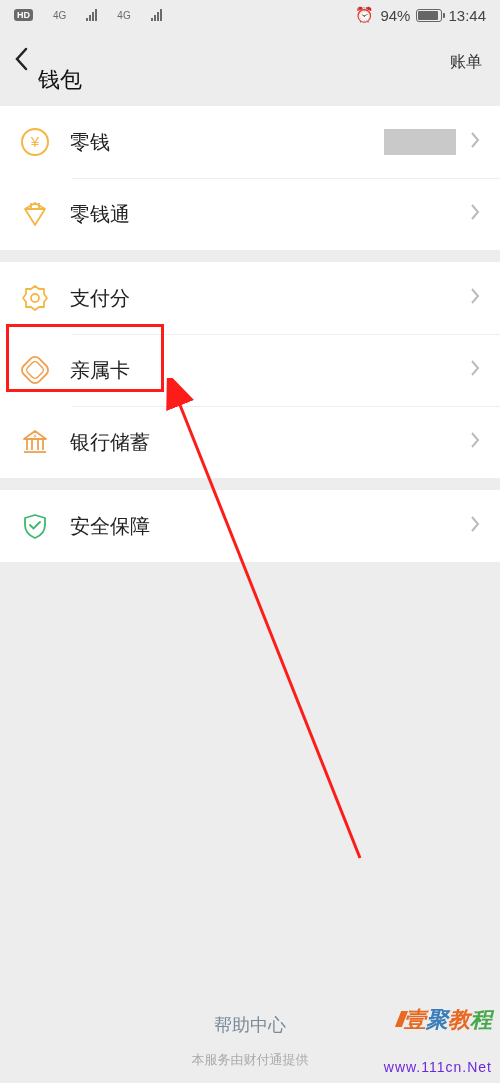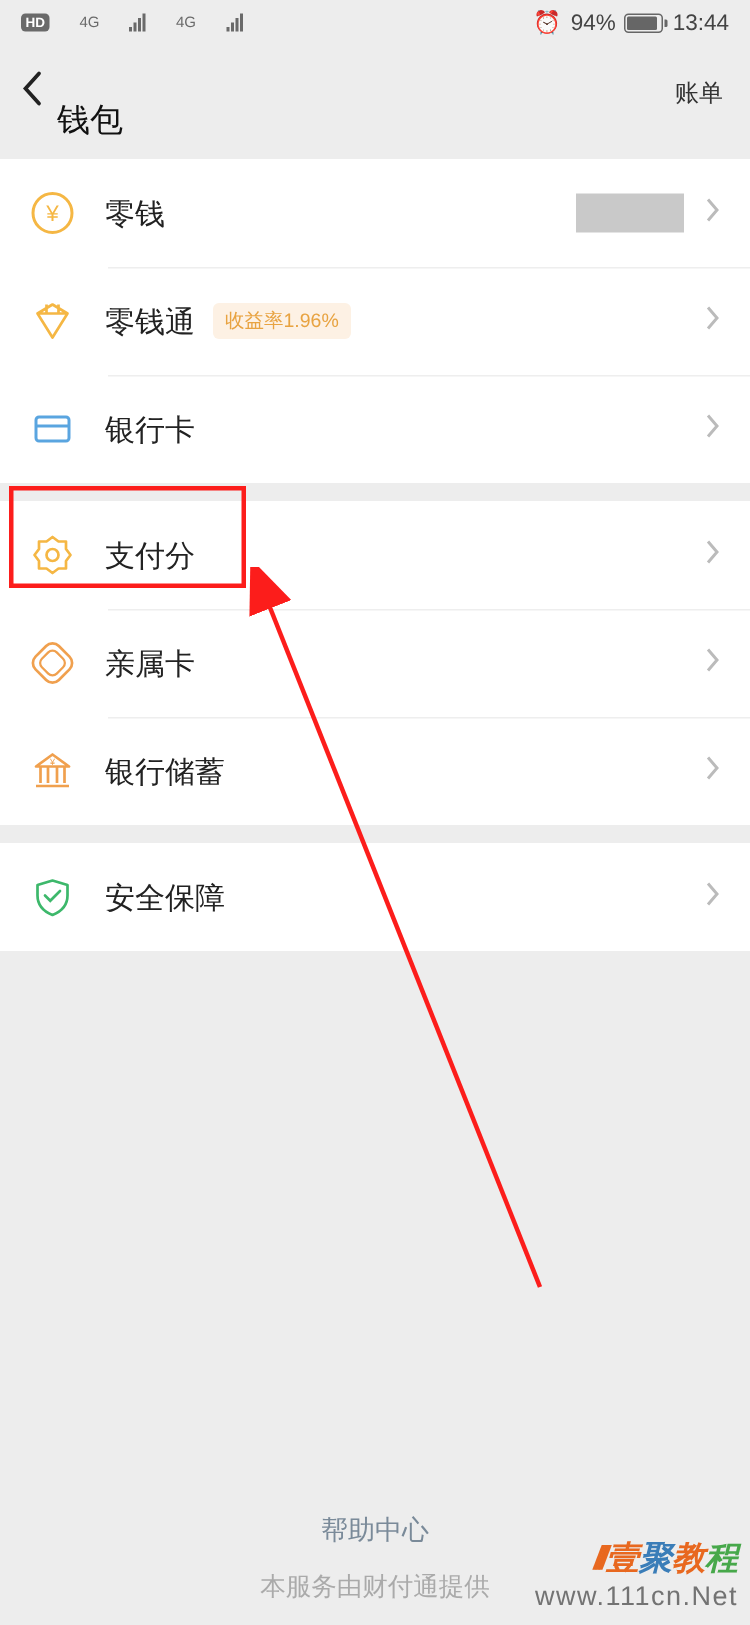--- a/index.html
+++ b/index.html
@@ -194,42 +194,43 @@
       text-align: center;
     }
     .footer-link {
       color: #7a8a99;
       font-size: 18px;
       margin-bottom: 14px;
       cursor: pointer;
     }
     .footer-text {
       color: #aaa;
-      font-size: 17px;
+      font-size: 13px;
     }
     .watermark {
       position: absolute;
       right: 8px;
       bottom: 8px;
       text-align: right;
       z-index: 10;
     }
     .watermark-top {
       font-size: 22px;
       font-style: italic;
       font-weight: bold;
     }
     .wm-slash { color: #e8681f; letter-spacing: -4px; margin-right: 2px;}
     .wm-char1 { color: #e8681f; }
     .wm-char2 { color: #3a7db8; }
     .wm-char3 { color: #47a84a; }
     .watermark-bottom {
-      font-size: 18px;
-      color: #737373;
+      font-size: 14px;
+      color: #6d28d9;
       letter-spacing: 1px;
+      margin-top: 24px;
     }
   </style>
 </head>
 <body>
 
 <div class="status-bar">
   <div class="status-left">
     <span class="hd-badge">HD</span>
     <span style="font-size:10px;color:#6a6a6a;">4G</span>
     <span class="signal">
@@ -282,35 +283,20 @@
         </svg>
     </span>
   </div>
   <div class="list-item">
     <span class="item-icon">
       <svg width="30" height="30" viewBox="0 0 30 30">
           <path d="M5 10 L15 4 L25 10 L15 26 Z M5 10 L25 10 M11 4 L11 10 M19 4 L19 10 M5 10 L15 26 M25 10 L15 26" stroke="#f5b744" stroke-width="1.8" fill="none" stroke-linejoin="round"></path>
         </svg>
     </span>
     <span class="item-label">零钱通</span>
-    <span class="item-tag">收益率1.96%</span>
-    <span class="chevron">
-      <svg width="10" height="18" viewBox="0 0 10 18">
-          <path d="M2 2 L8 9 L2 16" stroke="#bbb" stroke-width="2" fill="none"></path>
-        </svg>
-    </span>
-  </div>
-  <div class="list-item">
-    <span class="item-icon">
-      <svg width="30" height="30" viewBox="0 0 30 30">
-          <rect x="4" y="7" width="22" height="16" rx="2" stroke="#5aa5e0" stroke-width="2" fill="none"></rect>
-          <line x1="4" y1="13" x2="26" y2="13" stroke="#5aa5e0" stroke-width="2"></line>
-        </svg>
-    </span>
-    <span class="item-label">银行卡</span>
     <span class="chevron">
       <svg width="10" height="18" viewBox="0 0 10 18">
           <path d="M2 2 L8 9 L2 16" stroke="#bbb" stroke-width="2" fill="none"></path>
         </svg>
     </span>
   </div>
 </div>
 
 <div class="list-group">
   <div class="list-item">

